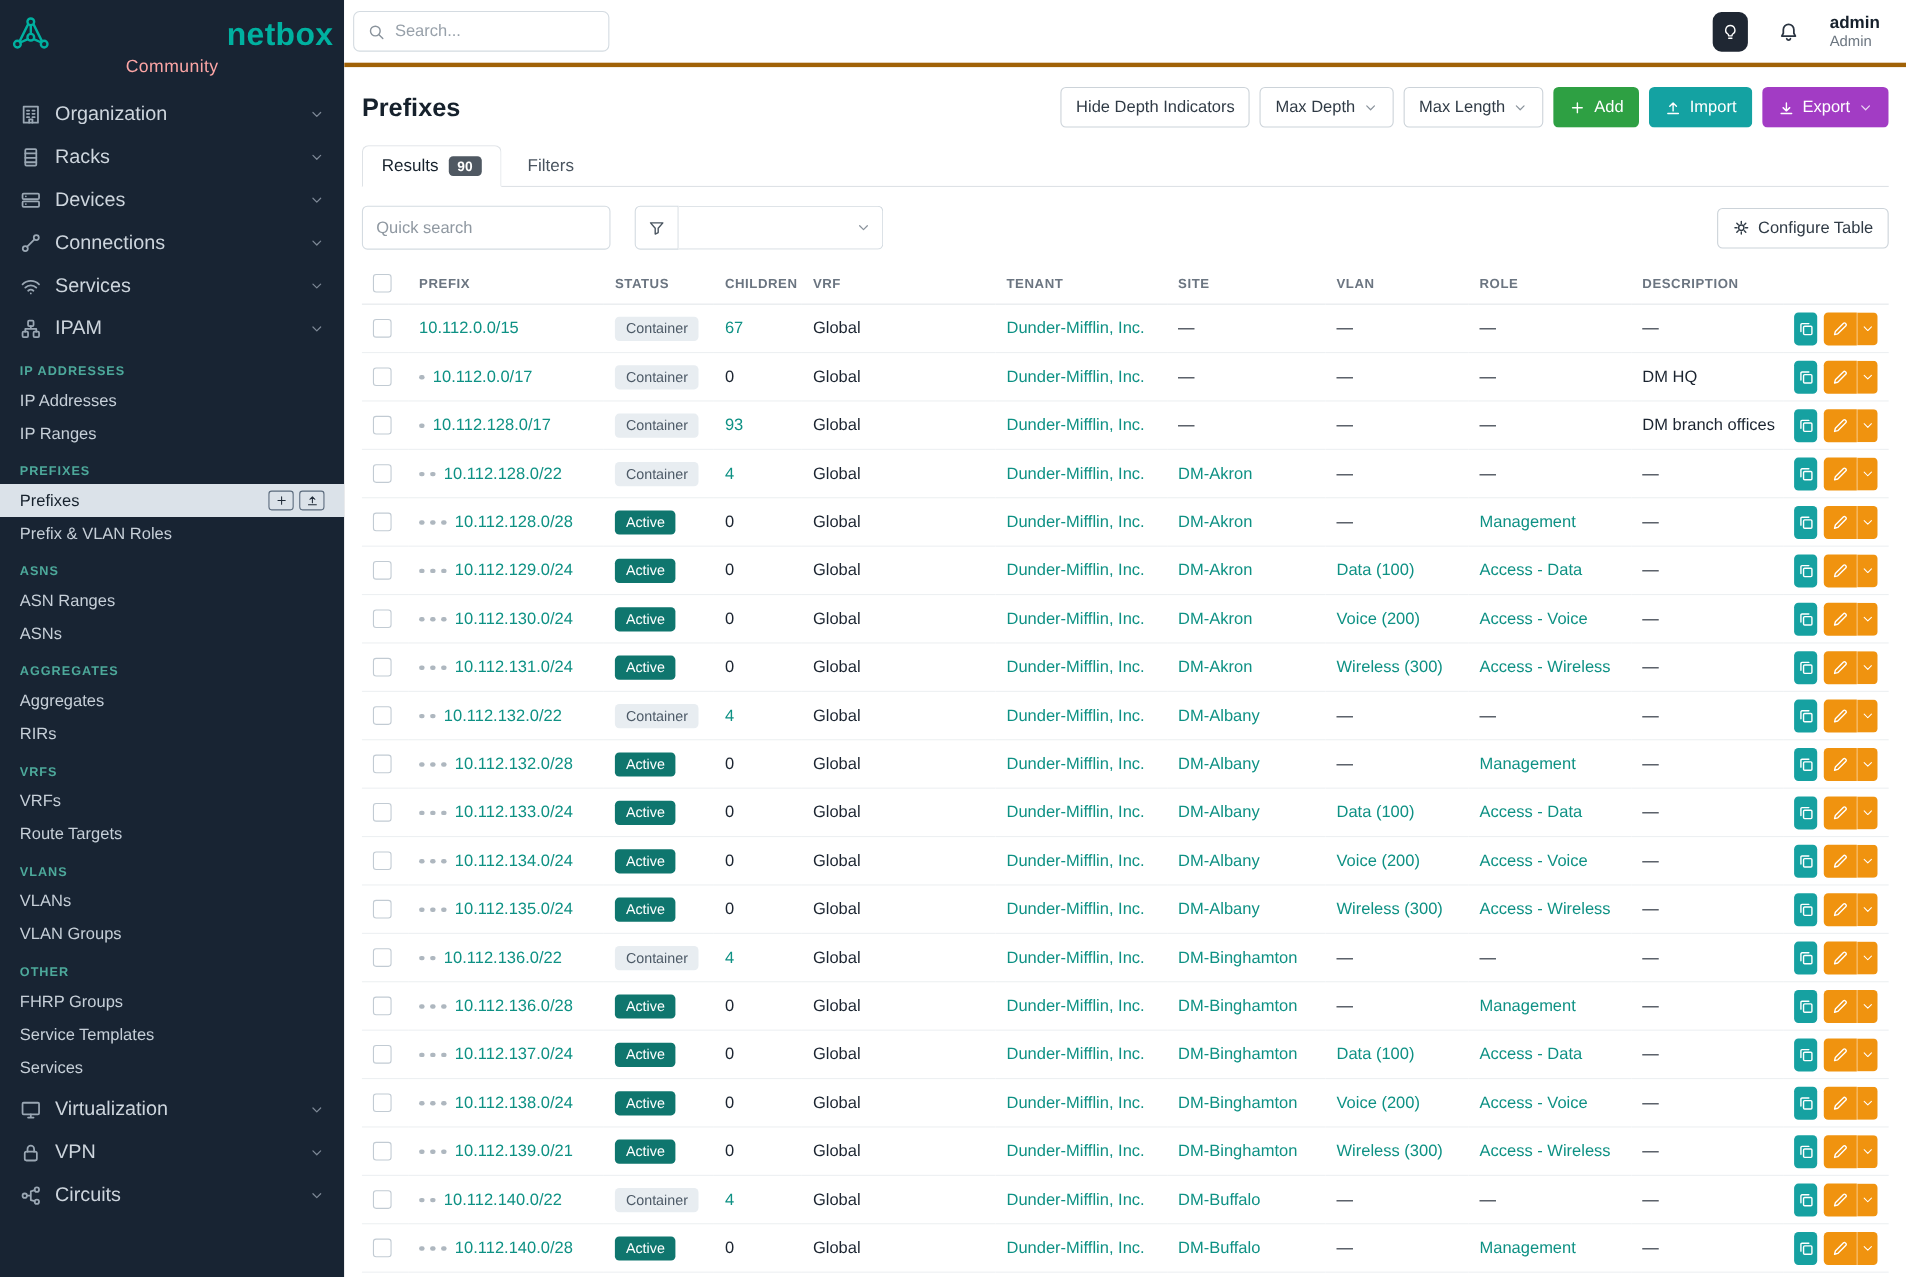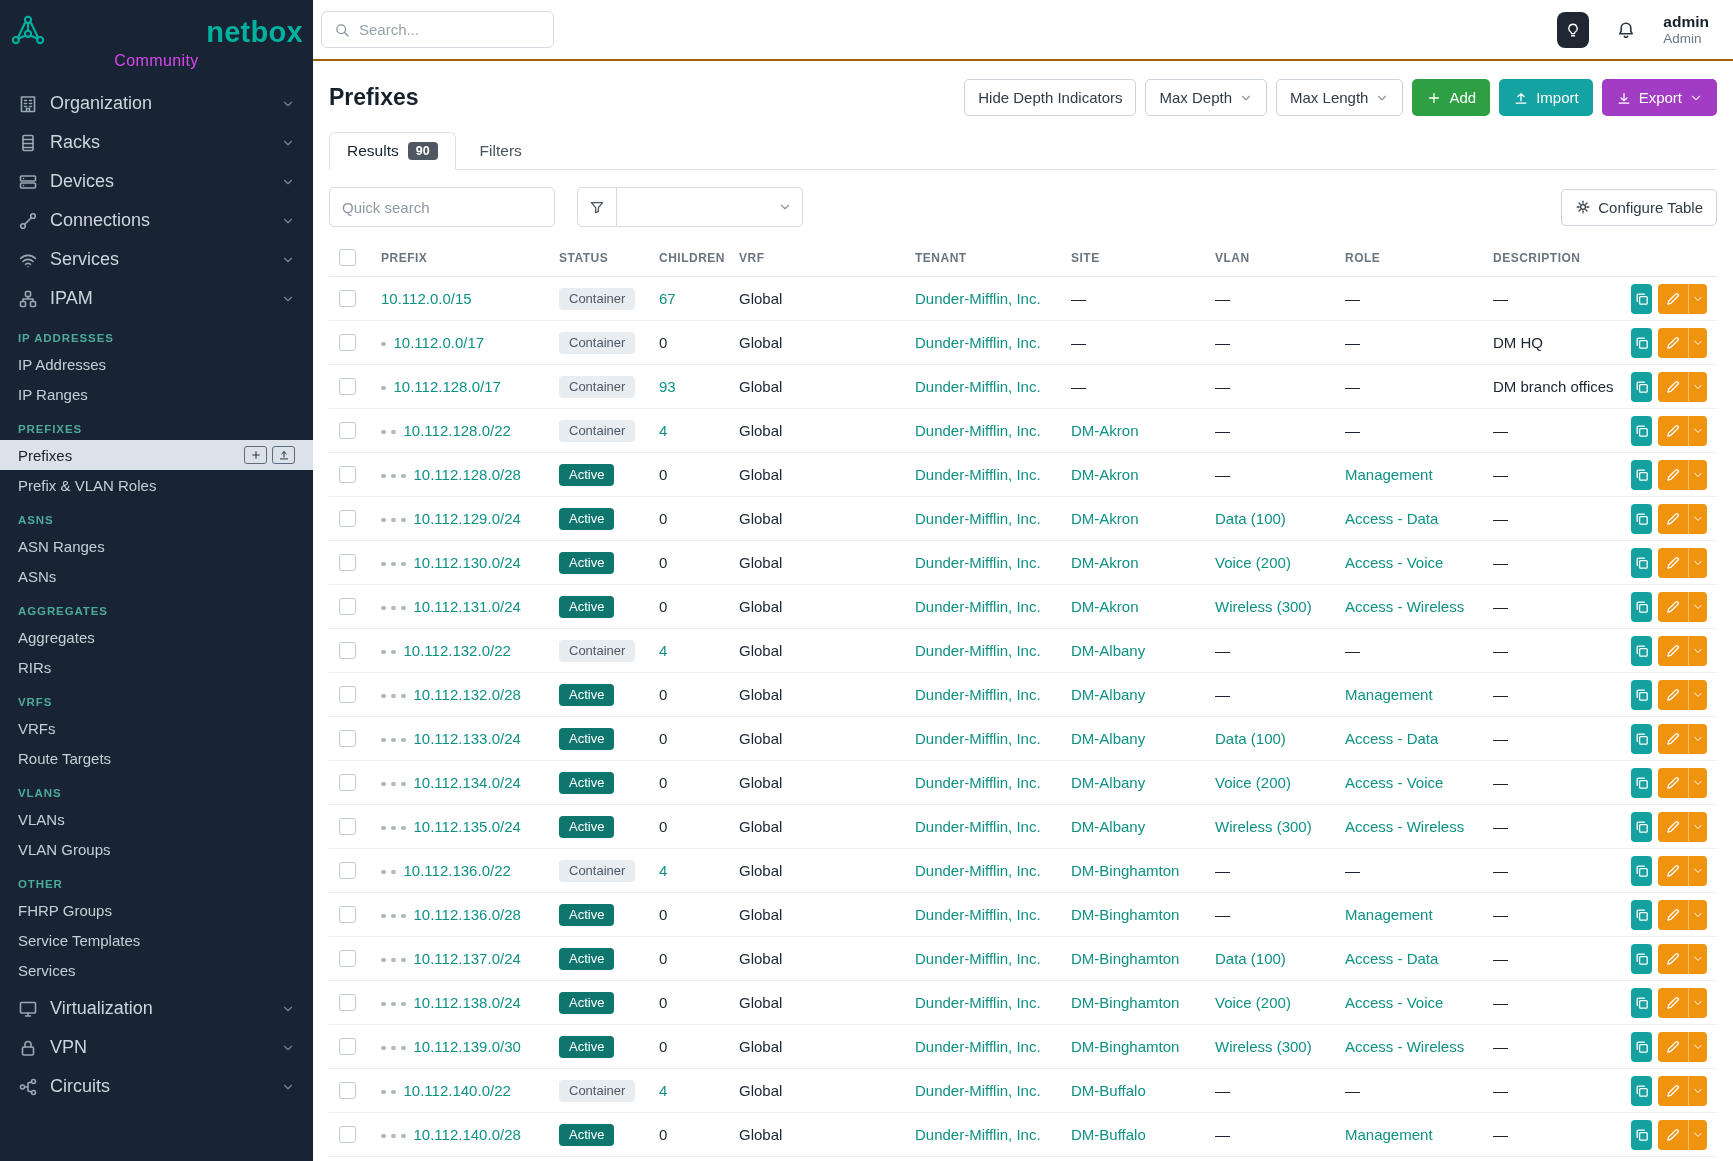--- a/index.html
+++ b/index.html
@@ -7,21 +7,21 @@
   body{font-family:"Liberation Sans","DejaVu Sans",sans-serif;font-size:15px;color:#1b2430;background:#fff;}
   .app{display:flex;height:100%;}
 
   
   .sidebar{width:313px;min-width:313px;background:#182433;color:#c6cfd8;display:flex;flex-direction:column;overflow:hidden;}
   .brand{padding:14px 10px 8px;text-align:center;}
   .brand-row{display:flex;align-items:center;justify-content:space-between;gap:8px;}
   .brand-mark{width:36px;height:36px;display:inline-flex;}
   .brand-mark svg{width:100%;height:100%;}
   .brand-name{color:#00b1a0;font-size:29px;font-weight:700;letter-spacing:.3px;}
-  .brand-sub{color:#d946ef;font-size:16px;margin-top:2px;letter-spacing:.4px;}
+  .brand-sub{color:#fca5a5;font-size:16px;margin-top:2px;letter-spacing:.4px;}
   .nav{flex:1;padding:6px 0;overflow:hidden;}
   .nav-item{display:flex;align-items:center;gap:12px;height:39px;padding:0 18px;color:#cdd5dd;cursor:pointer;text-decoration:none;}
   .nav-item .icn{color:#9aa7b4;}
   .nav-label{flex:1;font-size:18px;}
   .nav-item .chev{color:#7d8896;}
   .subnav{padding:0 0 4px;}
   .sec-header{padding:14px 18px 5px;font-size:11.5px;font-weight:700;letter-spacing:.9px;color:#4da99b;}
   .sub-item{display:flex;align-items:center;height:30px;padding:0 18px;color:#c6cfd8;font-size:15px;cursor:pointer;text-decoration:none;}
   .sub-item .lbl{flex:1;}
   .sub-item.active{background:#dbe2e9;color:#16212c;}
@@ -30,21 +30,21 @@
 
   
   .icn{width:20px;height:20px;display:inline-flex;flex-shrink:0;}
   .icn svg{width:100%;height:100%;}
   .icn.sm{width:16px;height:16px;}
   .icn.xs{width:12px;height:12px;}
   .icn.chev{width:14px;height:14px;}
 
   
   .main{flex:1;display:flex;flex-direction:column;min-width:0;background:#fff;}
-  .topbar{height:61px;display:flex;align-items:center;justify-content:space-between;padding:0 24px 0 8px;border-bottom:2px solid #a16207;background:#fff;}
+  .topbar{height:61px;display:flex;align-items:center;justify-content:space-between;padding:0 24px 0 8px;border-bottom:4px solid #a16207;background:#fff;}
   .searchbox{display:flex;align-items:center;gap:9px;width:233px;height:37px;border:1px solid #d4dbe1;border-radius:6px;padding:0 12px;color:#8a939c;background:#fff;}
   .searchbox input{border:none;outline:none;flex:1;min-width:0;font-size:15px;color:#1b2430;font-family:inherit;background:transparent;}
   .searchbox input::placeholder{color:#98a1aa;}
   .topbar-right{display:flex;align-items:center;gap:27px;}
   .theme-btn{width:32px;height:36px;border-radius:8px;background:#1f2733;color:#fff;border:none;display:flex;align-items:center;justify-content:center;cursor:pointer;}
   .bell-btn{background:none;border:none;color:#2a3441;display:flex;cursor:pointer;padding:0;}
   .userbox{cursor:pointer;line-height:1.15;}
   .user-name{font-weight:700;font-size:15.5px;color:#16212c;}
   .user-role{font-size:13.5px;color:#6c7680;}
 
@@ -1257,21 +1257,21 @@
               </td>
             </tr>
             <tr>
               <td class="cell-check">
                 <input class="cb" type="checkbox" style="">
               </td>
               <td class="cell-prefix"><span class="dots">
                   <i class="dot"></i>
                   <i class="dot"></i>
                   <i class="dot"></i>
-                </span><a class="tlink">10.112.139.0/30</a></td>
+                </span><a class="tlink">10.112.139.0/21</a></td>
               <td><span class="badge active">Active</span></td>
               <td><span>0</span></td>
               <td><span>Global</span></td>
               <td><a class="tlink">Dunder-Mifflin, Inc.</a></td>
               <td><a class="tlink">DM-Binghamton</a></td>
               <td><a class="tlink">Wireless (300)</a></td>
               <td><a class="tlink">Access - Wireless</a></td>
               <td><span>—</span></td>
               <td class="cell-actions">
                 <div class="actions">

